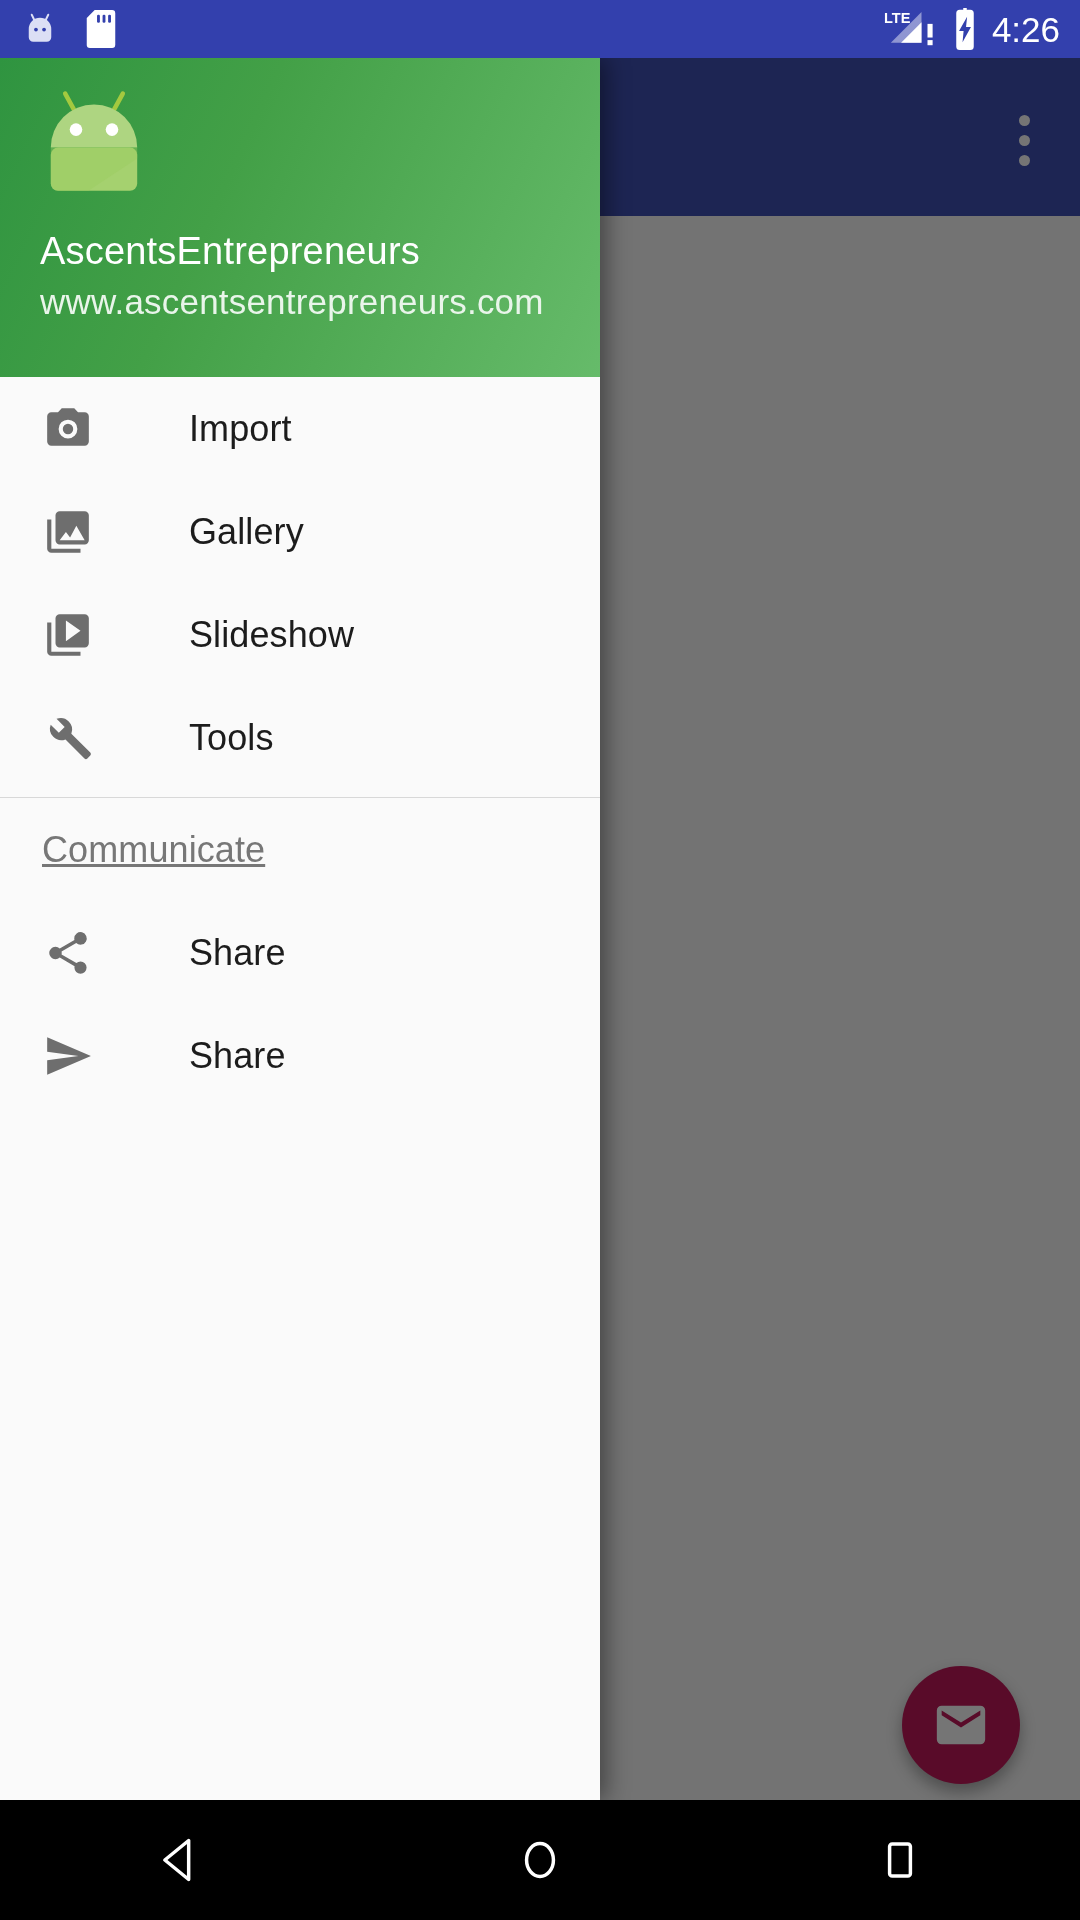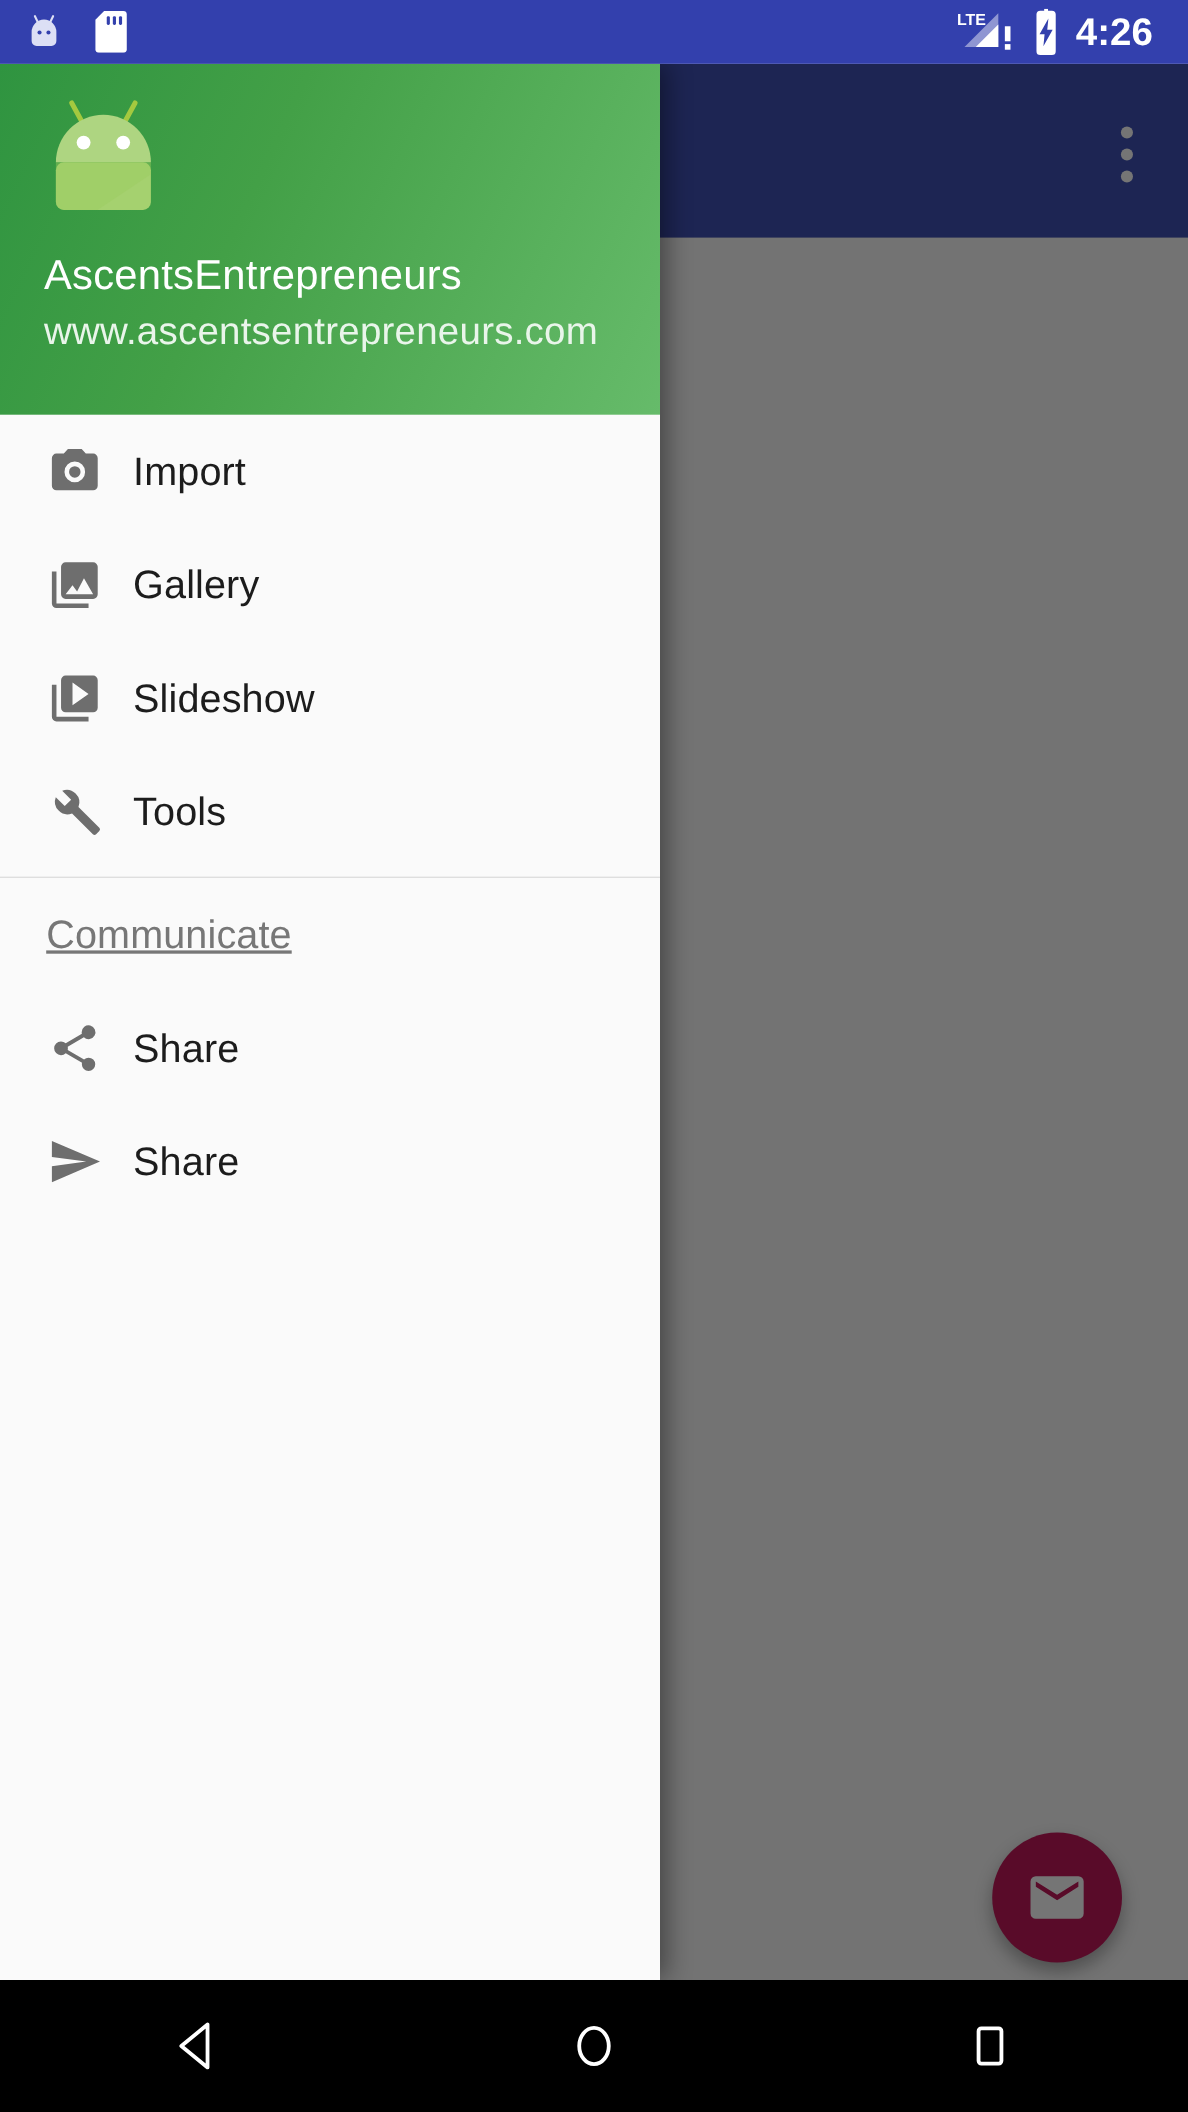--- a/index.html
+++ b/index.html
@@ -32,29 +32,28 @@
     display: flex;
     align-items: center;
     padding-left: 22px;
     gap: 26px;
   }
   .sb-right {
     margin-left: auto;
     display: flex;
     align-items: center;
     gap: 8px;
-    padding-right: 32px;
+    padding-right: 20px;
   }
   .sb-clock {
     color: #ffffff;
     font-size: 35px;
     letter-spacing: 0px;
     line-height: 1;
     padding-left: 4px;
-    font-weight: bold;
   }
 
   
   #app-bar {
     position: absolute;
     left: 0; top: 58px;
     width: 1080px; height: 158px;
     background: #3f51b5;
     z-index: 10;
   }
@@ -168,21 +167,21 @@
   }
   .nav-icon {
     width: 52px;
     height: 52px;
     display: flex;
     align-items: center;
     justify-content: center;
     flex: 0 0 52px;
   }
   .nav-label {
-    margin-left: 27px;
+    margin-left: 95px;
     font-size: 36px;
     color: #1c1c1c;
     letter-spacing: .1px;
   }
   .nav-divider {
     height: 1px;
     background: #d8d8d8;
     margin-top: 8px;
   }
   .nav-subheader {

